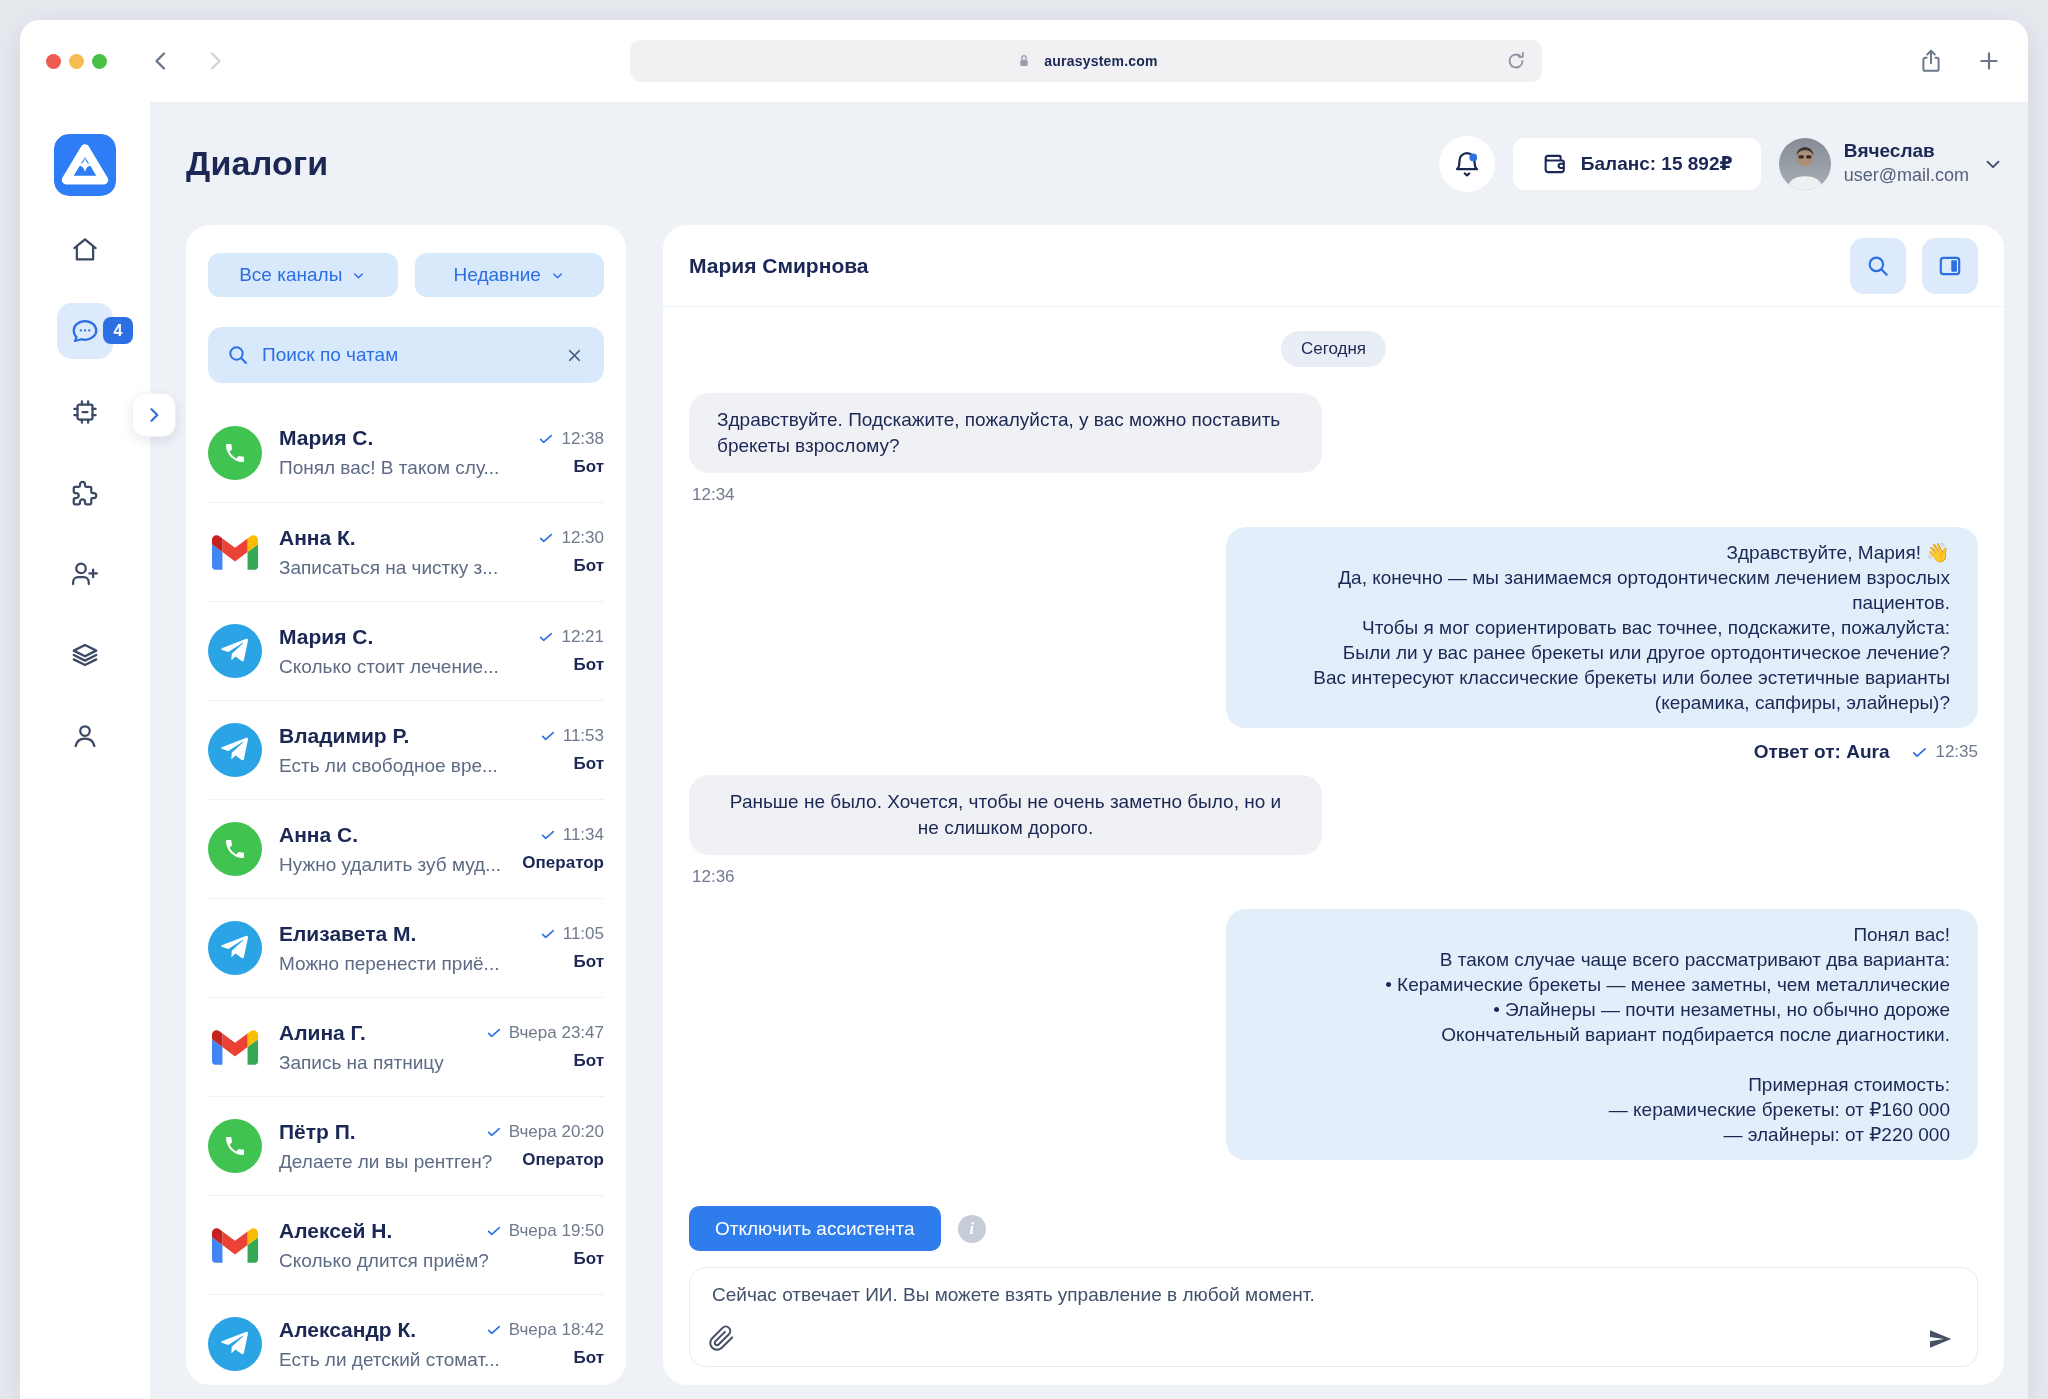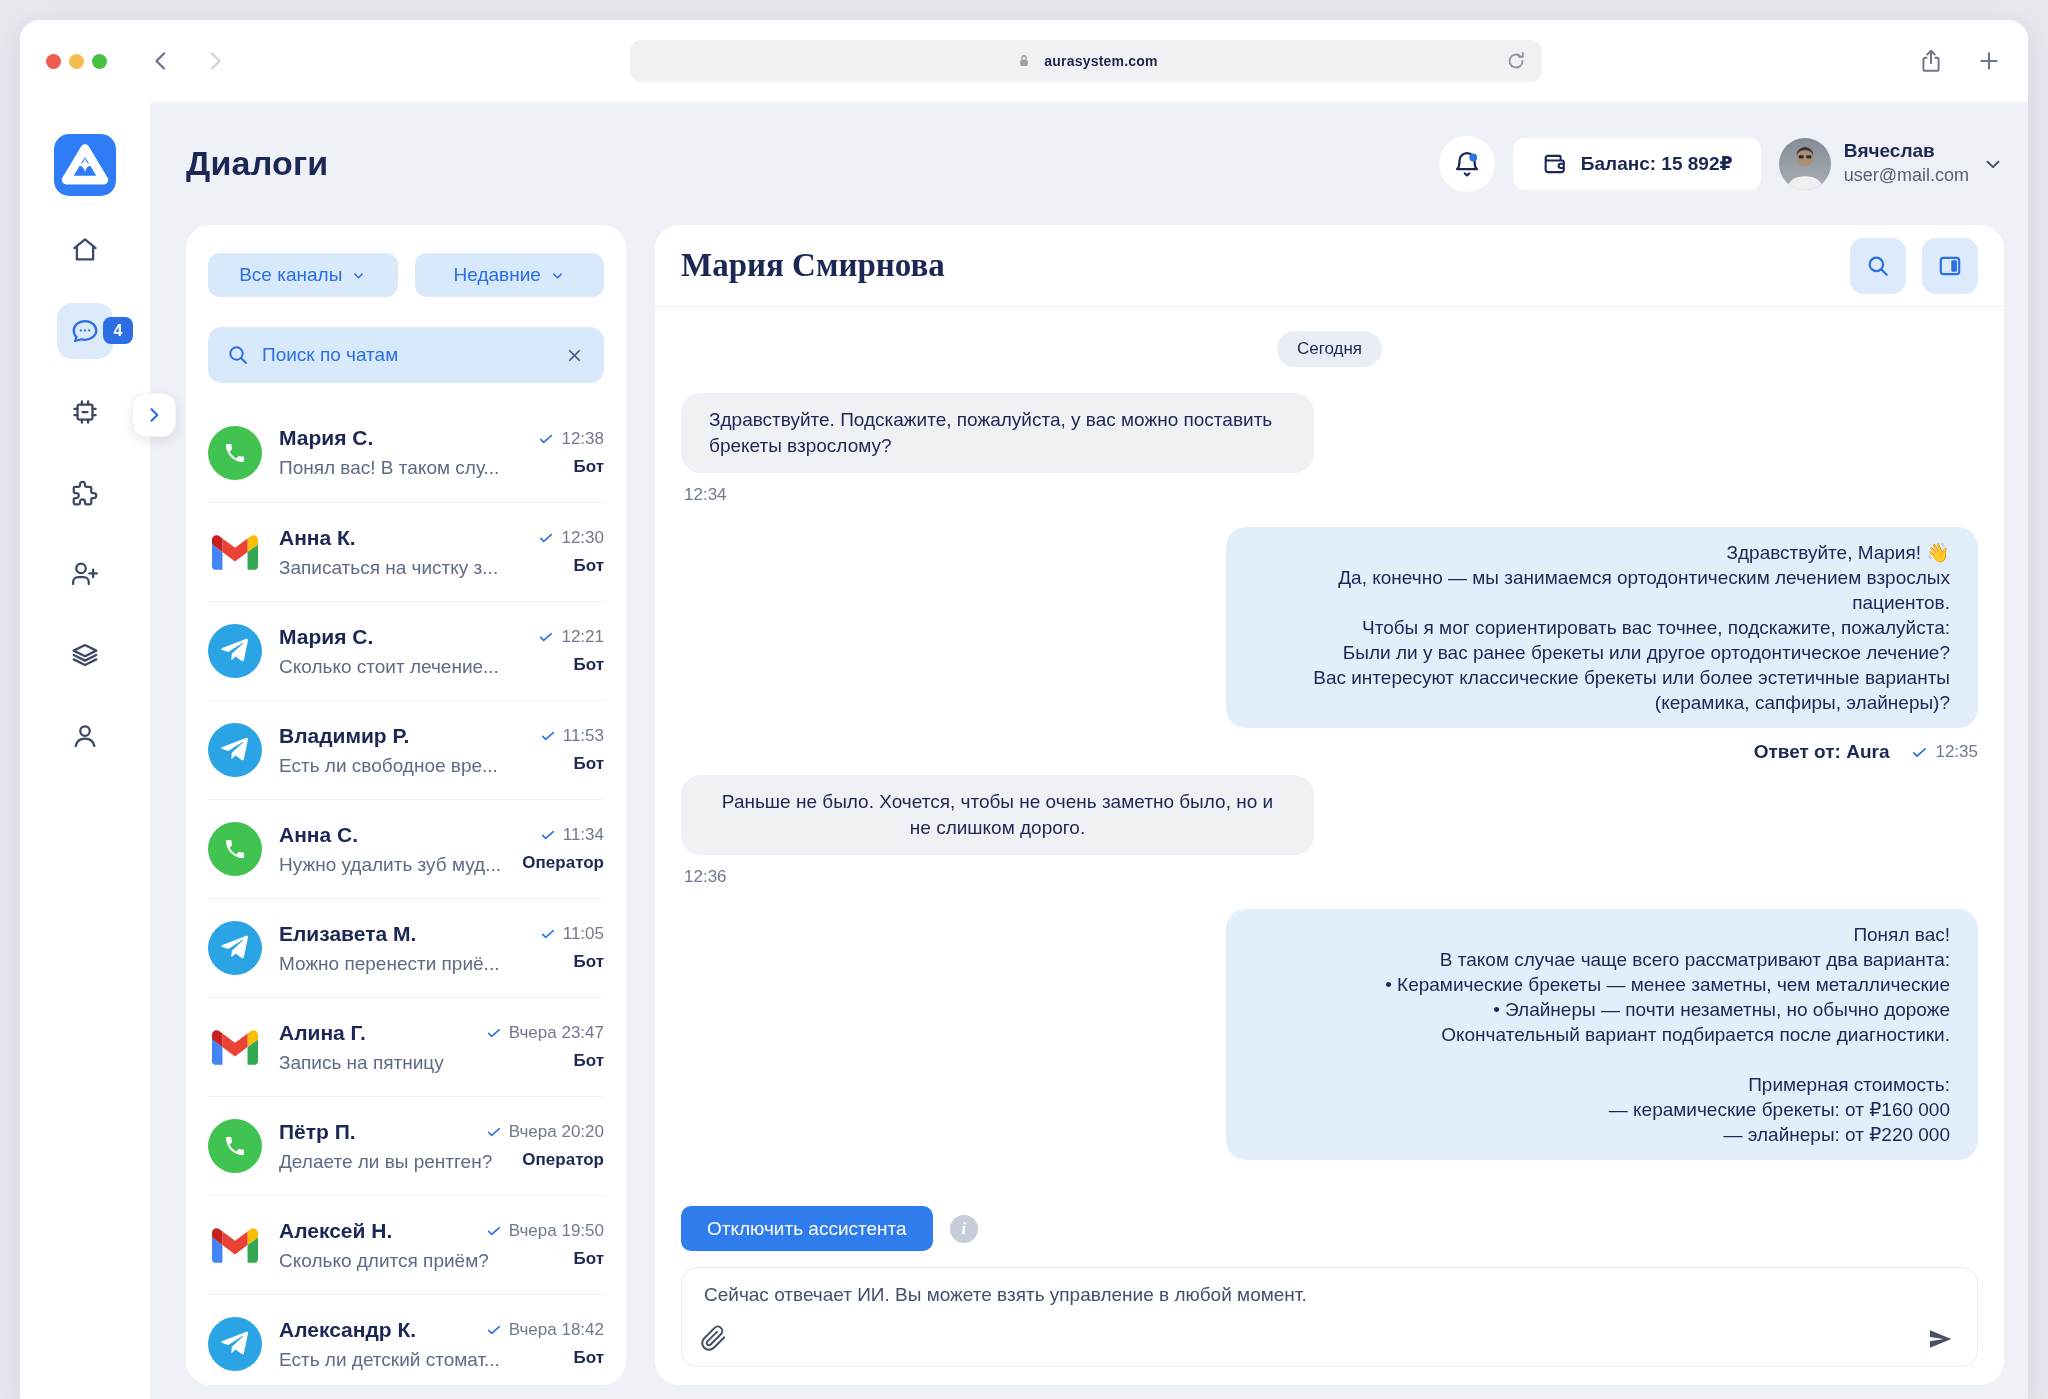--- a/index.html
+++ b/index.html
@@ -41,21 +41,21 @@
   .page-title{font-size:34px;font-weight:700;color:var(--navy);letter-spacing:.2px;}
   .header-right{margin-left:auto;display:flex;align-items:center;gap:18px;}
   .bell-wrap{width:56px;height:56px;border-radius:50%;background:#fff;display:flex;align-items:center;justify-content:center;cursor:pointer;}
   .balance{height:52px;background:#fff;border-radius:12px;display:flex;align-items:center;gap:12px;padding:0 28px;cursor:pointer;}
   .balance-text{font-size:19px;font-weight:700;color:var(--navy);}
   .profile{display:flex;align-items:center;gap:13px;cursor:pointer;}
   .avatar{width:52px;height:52px;border-radius:50%;overflow:hidden;flex-shrink:0;}
   .profile-name{font-size:19px;font-weight:700;color:var(--navy);line-height:1.3;}
   .profile-email{font-size:18px;color:#55617a;line-height:1.3;}
   
-  .content{flex:1;display:flex;gap:29px;padding:0 24px 14px 36px;min-height:0;}
+  .content{flex:1;display:flex;gap:37px;padding:0 24px 14px 36px;min-height:0;}
   .chat-list{width:440px;flex-shrink:0;background:#fff;border-radius:24px;padding:28px 22px 0 22px;display:flex;flex-direction:column;overflow:hidden;}
   .filters{display:flex;gap:17px;}
   .filter-chip{flex:1;height:44px;background:var(--chip-bg);border-radius:12px;border:none;display:flex;align-items:center;
     justify-content:center;gap:9px;font-size:19px;color:var(--accent);font-family:inherit;cursor:pointer;}
   .search-box{margin-top:30px;height:56px;background:var(--chip-bg);border-radius:14px;display:flex;align-items:center;padding:0 18px;gap:12px;}
   .search-box input{flex:1;border:none;outline:none;background:transparent;font-size:19px;color:var(--accent);font-family:inherit;}
   .search-box input::placeholder{color:var(--accent);opacity:1;}
   .clear-btn{background:none;border:none;cursor:pointer;display:flex;padding:2px;}
   .items{margin-top:20px;flex:1;overflow:hidden;}
   .chat-item{height:99px;display:flex;align-items:center;gap:17px;cursor:pointer;}
@@ -67,21 +67,21 @@
   .chat-item[data-channel="telegram"] .tg{display:block;}
   .ci-text{min-width:0;}
   .ci-name{font-size:21px;font-weight:700;color:var(--navy);margin-bottom:7px;}
   .ci-preview{font-size:19px;color:#5d6b85;white-space:nowrap;}
   .ci-meta{margin-left:auto;text-align:right;flex-shrink:0;}
   .ci-time{display:flex;align-items:center;justify-content:flex-end;gap:7px;font-size:17px;color:#6f7a8d;}
   .ci-agent{font-size:17px;font-weight:700;color:var(--navy);margin-top:8px;}
   
   .chat-panel{flex:1;background:#fff;border-radius:24px;display:flex;flex-direction:column;min-width:0;overflow:hidden;}
   .cp-header{height:82px;display:flex;align-items:center;padding:0 26px;border-bottom:1px solid #eef1f5;flex-shrink:0;}
-  .cp-title{font-size:33px;font-weight:700;color:var(--navy);font-family:Liberation Serif, serif;}
+  .cp-title{font-size:21px;font-weight:700;color:var(--navy);}
   .cp-actions{margin-left:auto;display:flex;gap:16px;}
   .icon-btn{width:56px;height:56px;border:none;border-radius:14px;background:#ddeafc;display:flex;align-items:center;justify-content:center;cursor:pointer;}
   .messages{flex:1;min-height:0;overflow:hidden;padding:0 26px;display:flex;flex-direction:column;}
   .date-chip{margin:24px auto 26px;background:#e9eef6;color:var(--navy);font-size:17px;border-radius:18px;
     padding:0 20px;height:36px;line-height:36px;flex-shrink:0;}
   .bubble{border-radius:20px;font-size:19px;color:var(--navy);white-space:pre-wrap;}
   .msg.in{width:633px;}
   .msg.in .bubble{background:var(--bubble-in);padding:14px 28px;line-height:26px;}
   .msg-time{margin:12px 0 0 3px;font-size:17px;color:#6f7a8d;}
   .msg.out{width:752px;margin-left:auto;margin-top:22px;}

